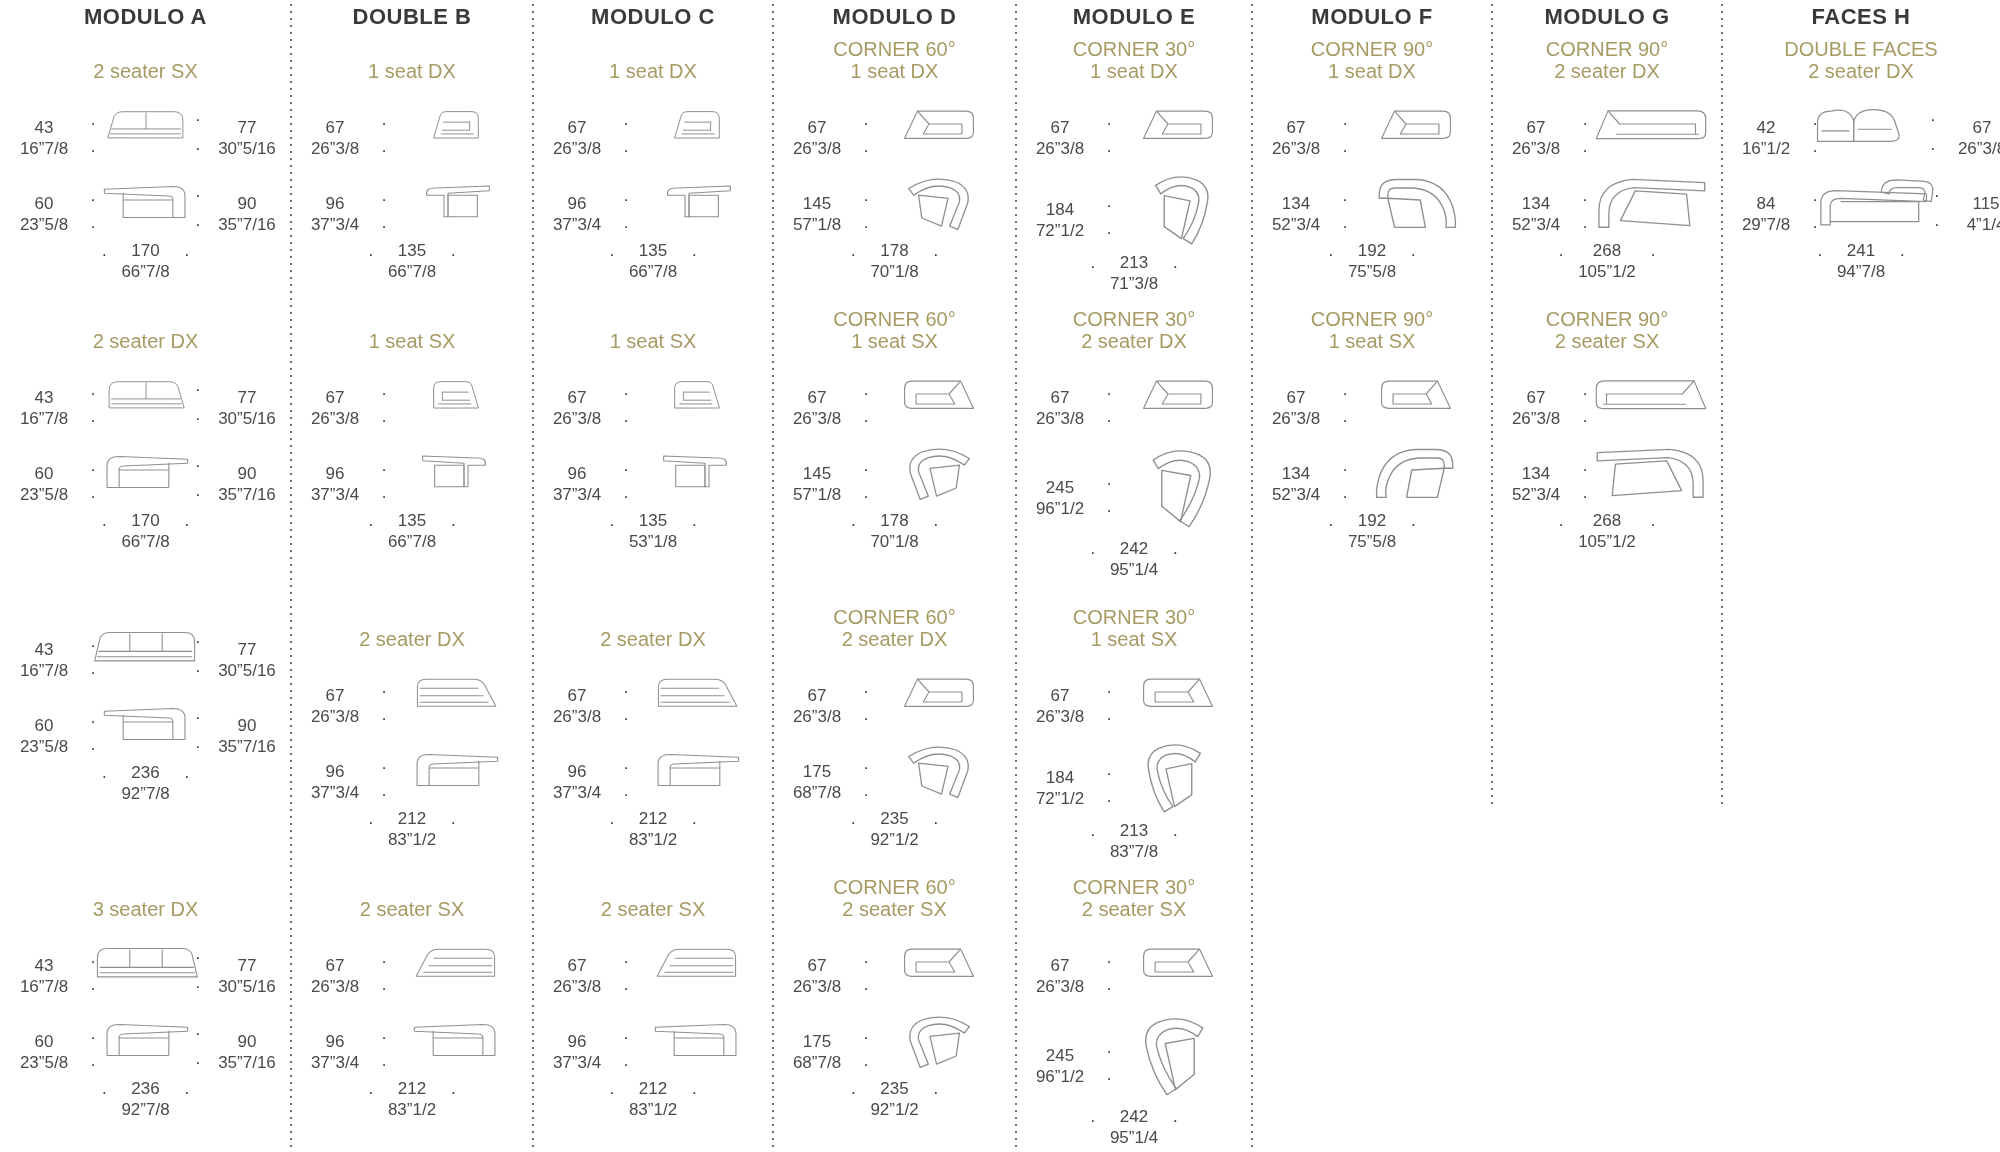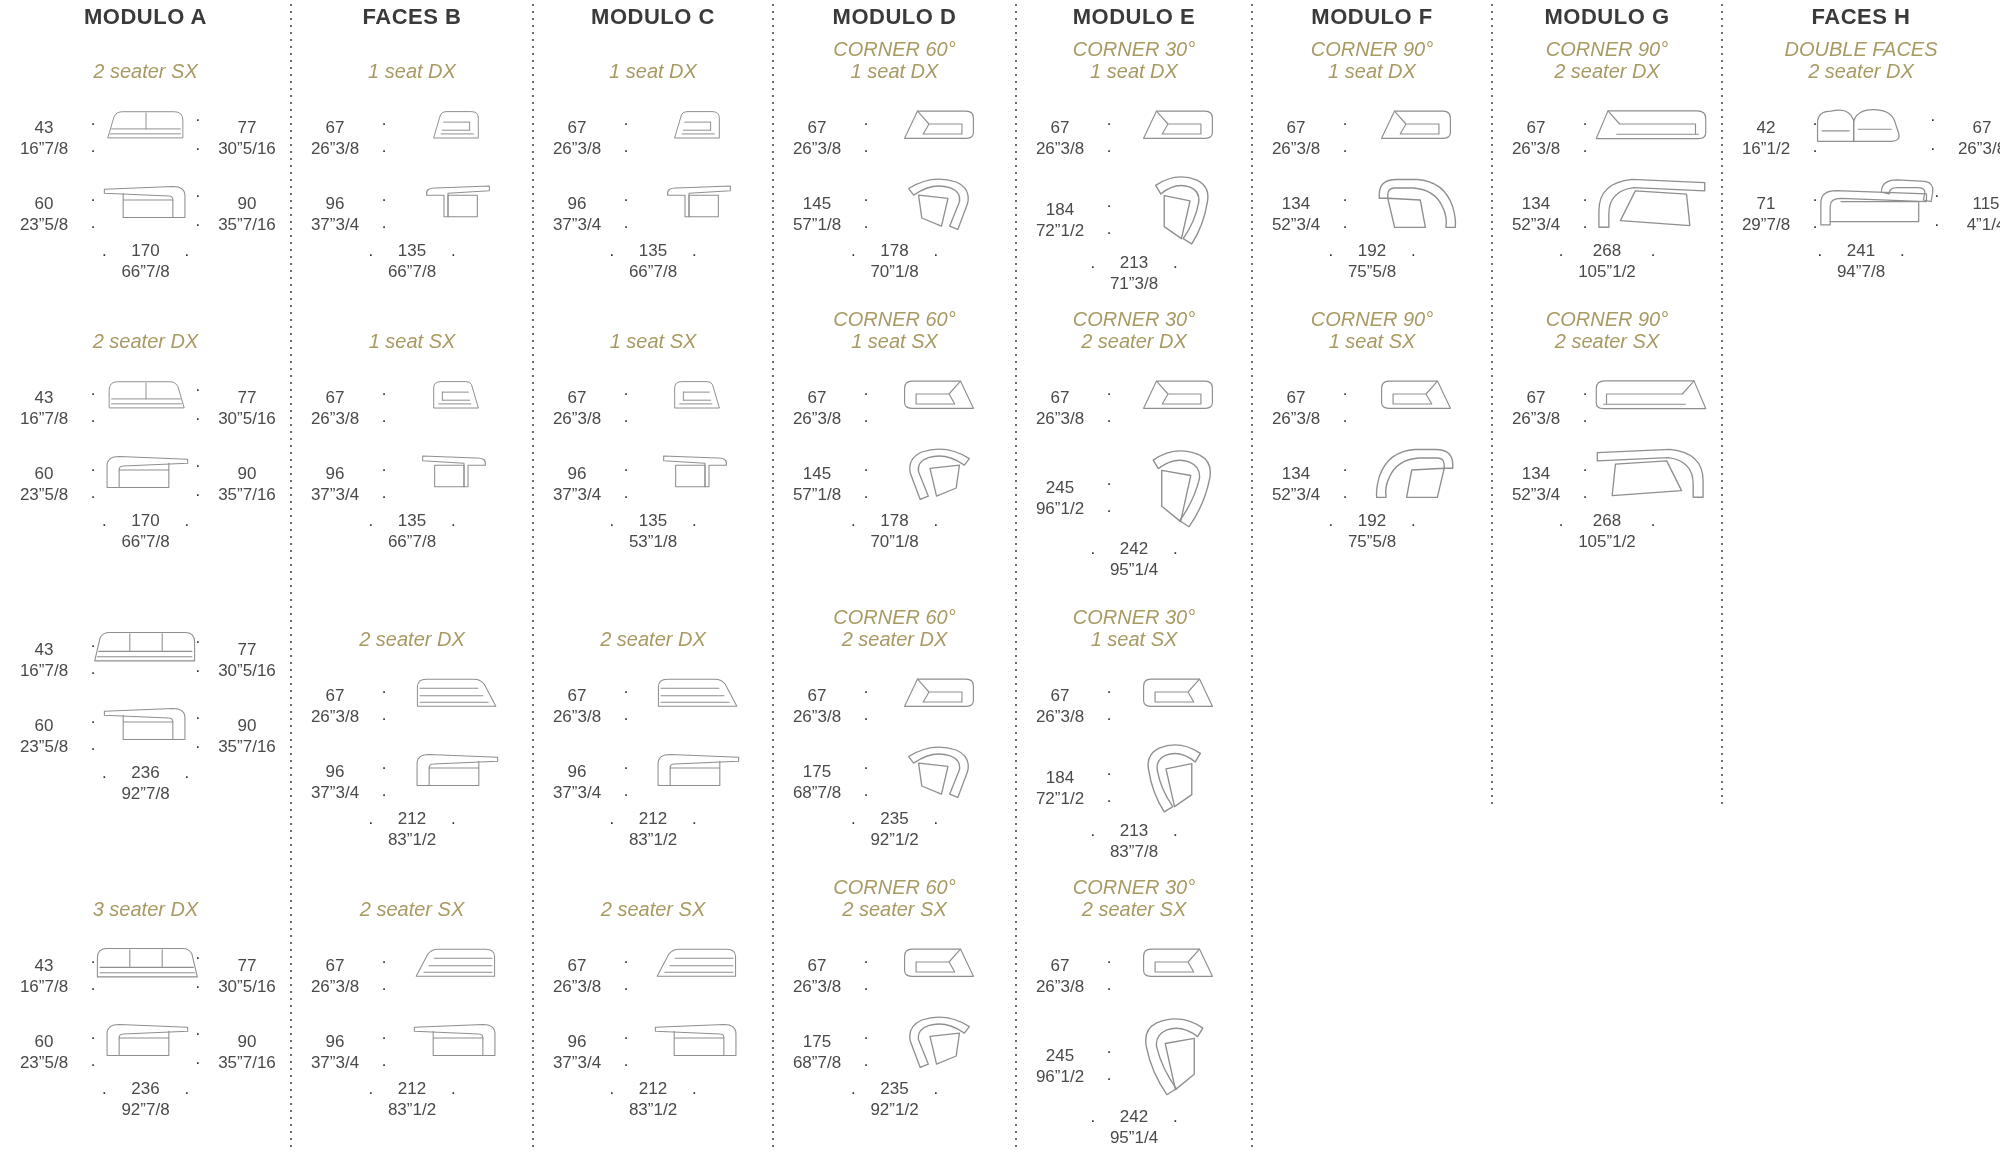--- a/index.html
+++ b/index.html
@@ -15,21 +15,21 @@
   .page{width:2000px;height:1152px;background:var(--background);position:relative;overflow:hidden;}
   .cols{display:grid;grid-template-columns:291px 242px 240px 243px 236px 240px 230px 278px;height:100%;}
   .col{position:relative;padding-top:4px;display:flex;flex-direction:column;}
   .divider{position:absolute;top:4px;right:-1px;width:2px;height:calc(100% - 8px);
     background-image:repeating-linear-gradient(to bottom,var(--divider-dot) 0,var(--divider-dot) 2px,transparent 2px,transparent 7px);}
   .divider.partial{height:800px;}
   .col-header{height:36px;text-align:center;font-size:22px;font-weight:bold;color:var(--header-text);letter-spacing:.5px;}
   .module{height:270px;display:flex;flex-direction:column;overflow:visible;}
   .module.gap-before{margin-top:28px;}
   .m-title{height:46px;display:flex;flex-direction:column;justify-content:flex-end;align-items:center;
-    color:var(--variant-title);font-size:20px;line-height:22px;padding-bottom:4px;text-align:center;font-style:italic;}
+    color:var(--variant-title);font-size:20px;line-height:22px;padding-bottom:4px;text-align:center;}
   .m-row{min-height:76px;display:grid;grid-template-columns:88px 1fr 88px;align-items:center;}
   .m-row.no-right{grid-template-columns:88px 1fr;}
   .dim{position:relative;text-align:center;font-size:17px;line-height:21px;color:var(--dimension-text);margin-top:28px;}
   .dim-left::before{content:"·";position:absolute;right:-8px;top:-4px;color:#333;}
   .dim-left::after{content:"·";position:absolute;right:-8px;bottom:-2px;color:#333;}
   .dim-right::before{content:"·";position:absolute;left:-8px;top:-8px;color:#333;}
   .dim-right::after{content:"·";position:absolute;left:-8px;bottom:0;color:#333;}
   .drawing{display:flex;justify-content:center;align-items:center;}
   .drawing.sx svg{transform:scaleX(-1);}
   .drawing svg{stroke:var(--drawing-line);fill:none;stroke-width:1.6;stroke-linejoin:round;stroke-linecap:round;}
@@ -217,21 +217,21 @@
             </div>
           </div>
           <div class="m-width">
             <div class="cm">236</div>
             <div class="inch">92”7/8</div>
           </div>
         </div>
         <div class="divider"></div>
       </div>
       <div class="col">
-        <div class="col-header">FACES B</div>
+        <div class="col-header">DOUBLE B</div>
         <div class="module">
           <div class="m-title">
             <div class="t-line">1 seat DX</div>
           </div>
           <div class="m-row no-right">
             <div class="dim dim-left">
               <div class="cm">67</div>
               <div class="inch">26”3/8</div>
             </div>
             <div class="drawing">
@@ -942,21 +942,21 @@
                 <path d="M16 40 H52 M64 38 H108"></path>
               </svg>
             </div>
             <div class="dim dim-right">
               <div class="cm">67</div>
               <div class="inch">26”3/8</div>
             </div>
           </div>
           <div class="m-row">
             <div class="dim dim-left">
-              <div class="cm">71</div>
+              <div class="cm">84</div>
               <div class="inch">29”7/8</div>
             </div>
             <div class="drawing">
               <svg class="d d-plan-double" viewBox="0 0 170 72">
                 <path d="M92 26 Q92 10 112 10 L148 12 Q160 14 158 26 L156 38 L146 36 L148 26 Q148 20 138 20 L112 20 Q102 20 102 28 Z"></path>
                 <path d="M14 68 V40 Q14 24 34 24 L150 28 V38 L40 34 Q26 34 26 44 V68 Z"></path>
                 <path d="M40 38 H140 M140 38 V64 M26 64 H140"></path>
               </svg>
             </div>
             <div class="dim dim-right">

